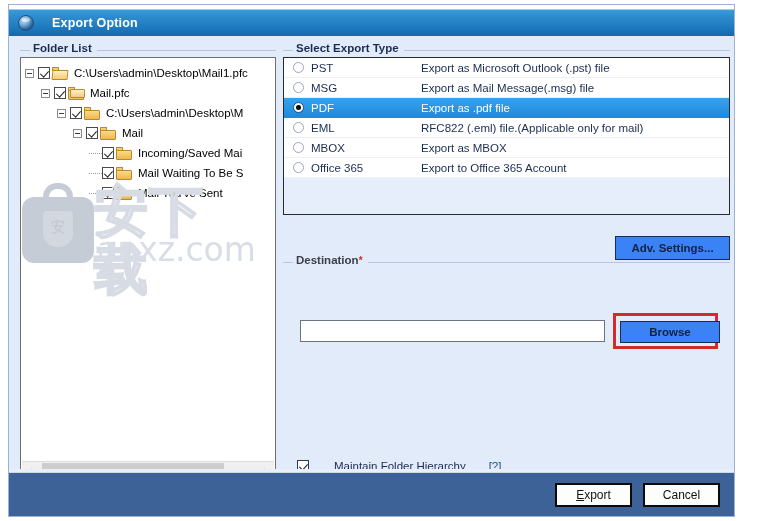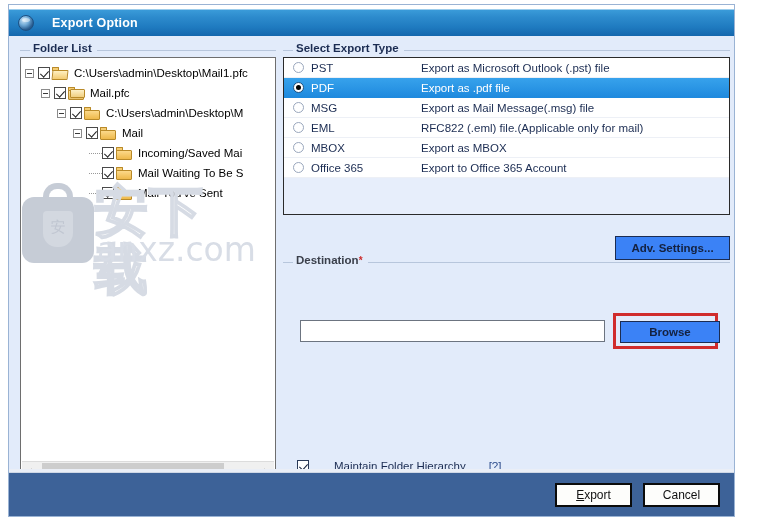--- a/index.html
+++ b/index.html
@@ -358,29 +358,29 @@
 
   <div id="export-group" class="groupbox">
     <div class="gb-line"></div>
     <div class="gb-label">Select Export Type</div>
     <div id="export-list">
         <div class="erow">
           <div class="eradio"></div>
           <div class="ename">PST</div>
           <div class="edesc">Export as Microsoft Outlook (.pst) file</div>
         </div>
+        <div class="erow">
+          <div class="eradio"></div>
+          <div class="ename">MSG</div>
+          <div class="edesc">Export as Mail Message(.msg) file</div>
+        </div>
         <div class="erow selected">
           <div class="eradio"></div>
           <div class="ename">PDF</div>
           <div class="edesc">Export as .pdf file</div>
-        </div>
-        <div class="erow">
-          <div class="eradio"></div>
-          <div class="ename">MSG</div>
-          <div class="edesc">Export as Mail Message(.msg) file</div>
         </div>
         <div class="erow">
           <div class="eradio"></div>
           <div class="ename">EML</div>
           <div class="edesc">RFC822 (.eml) file.(Applicable only for mail)</div>
         </div>
         <div class="erow">
           <div class="eradio"></div>
           <div class="ename">MBOX</div>
           <div class="edesc">Export as MBOX</div>

